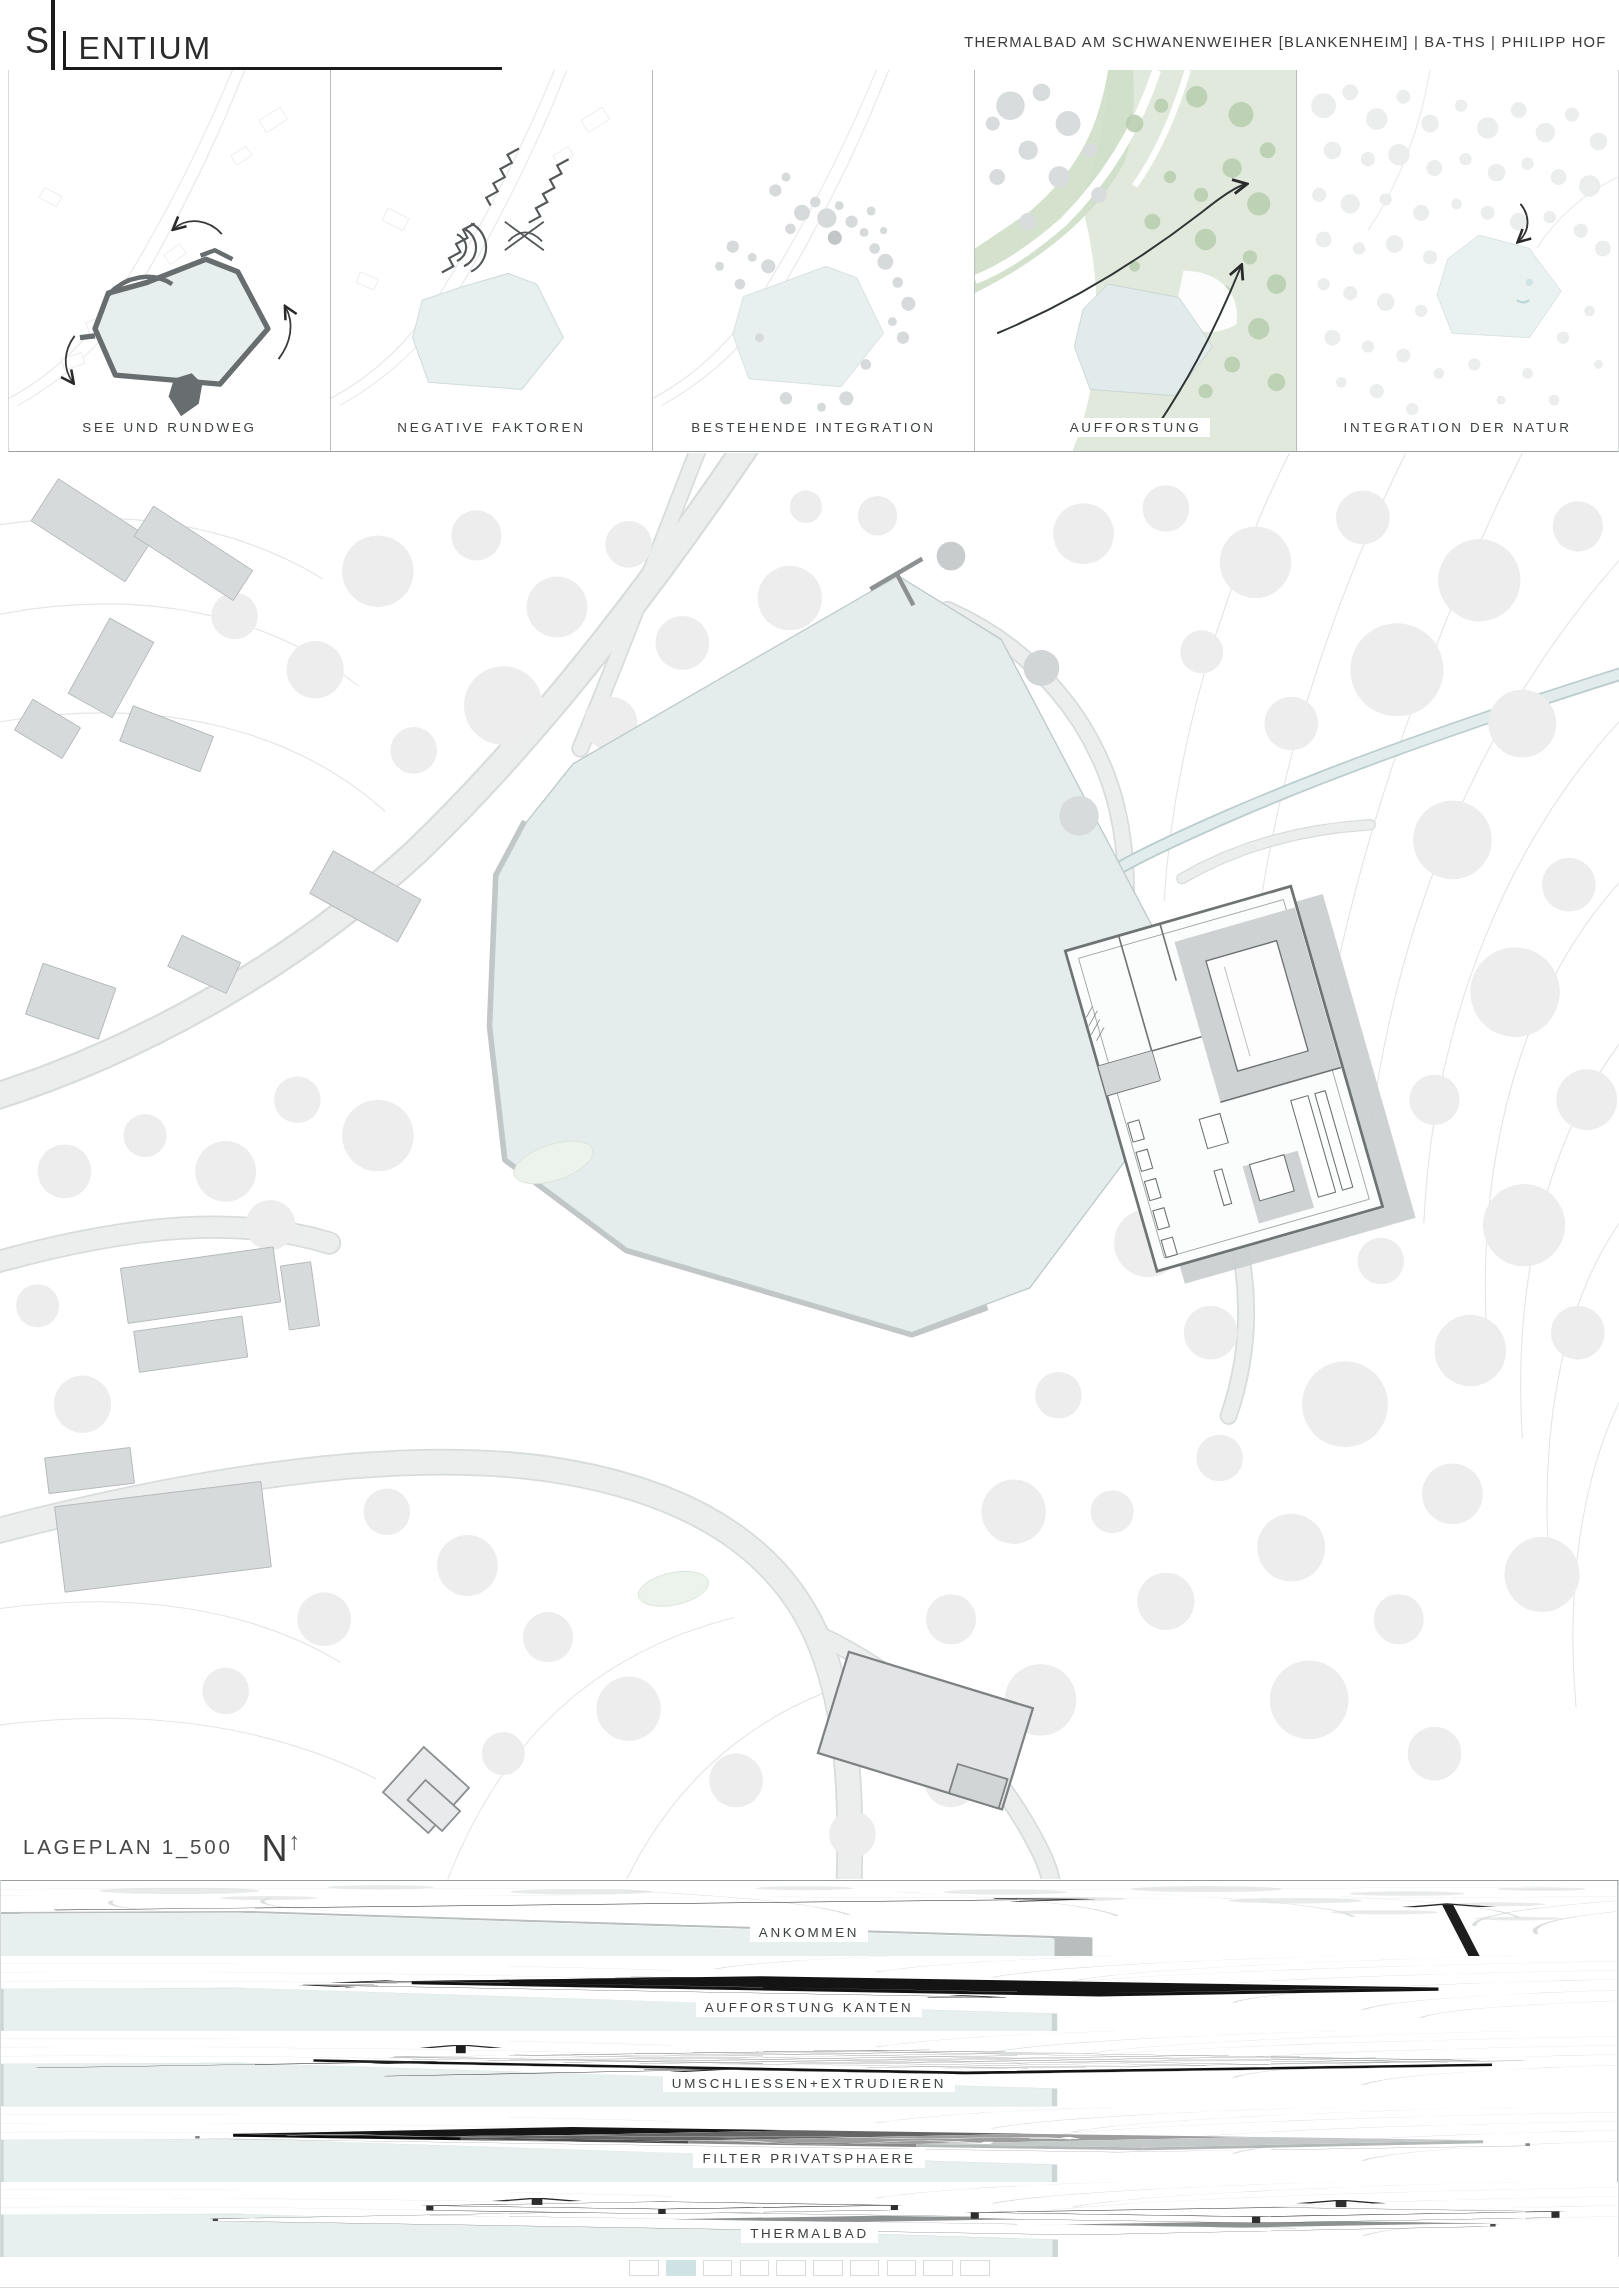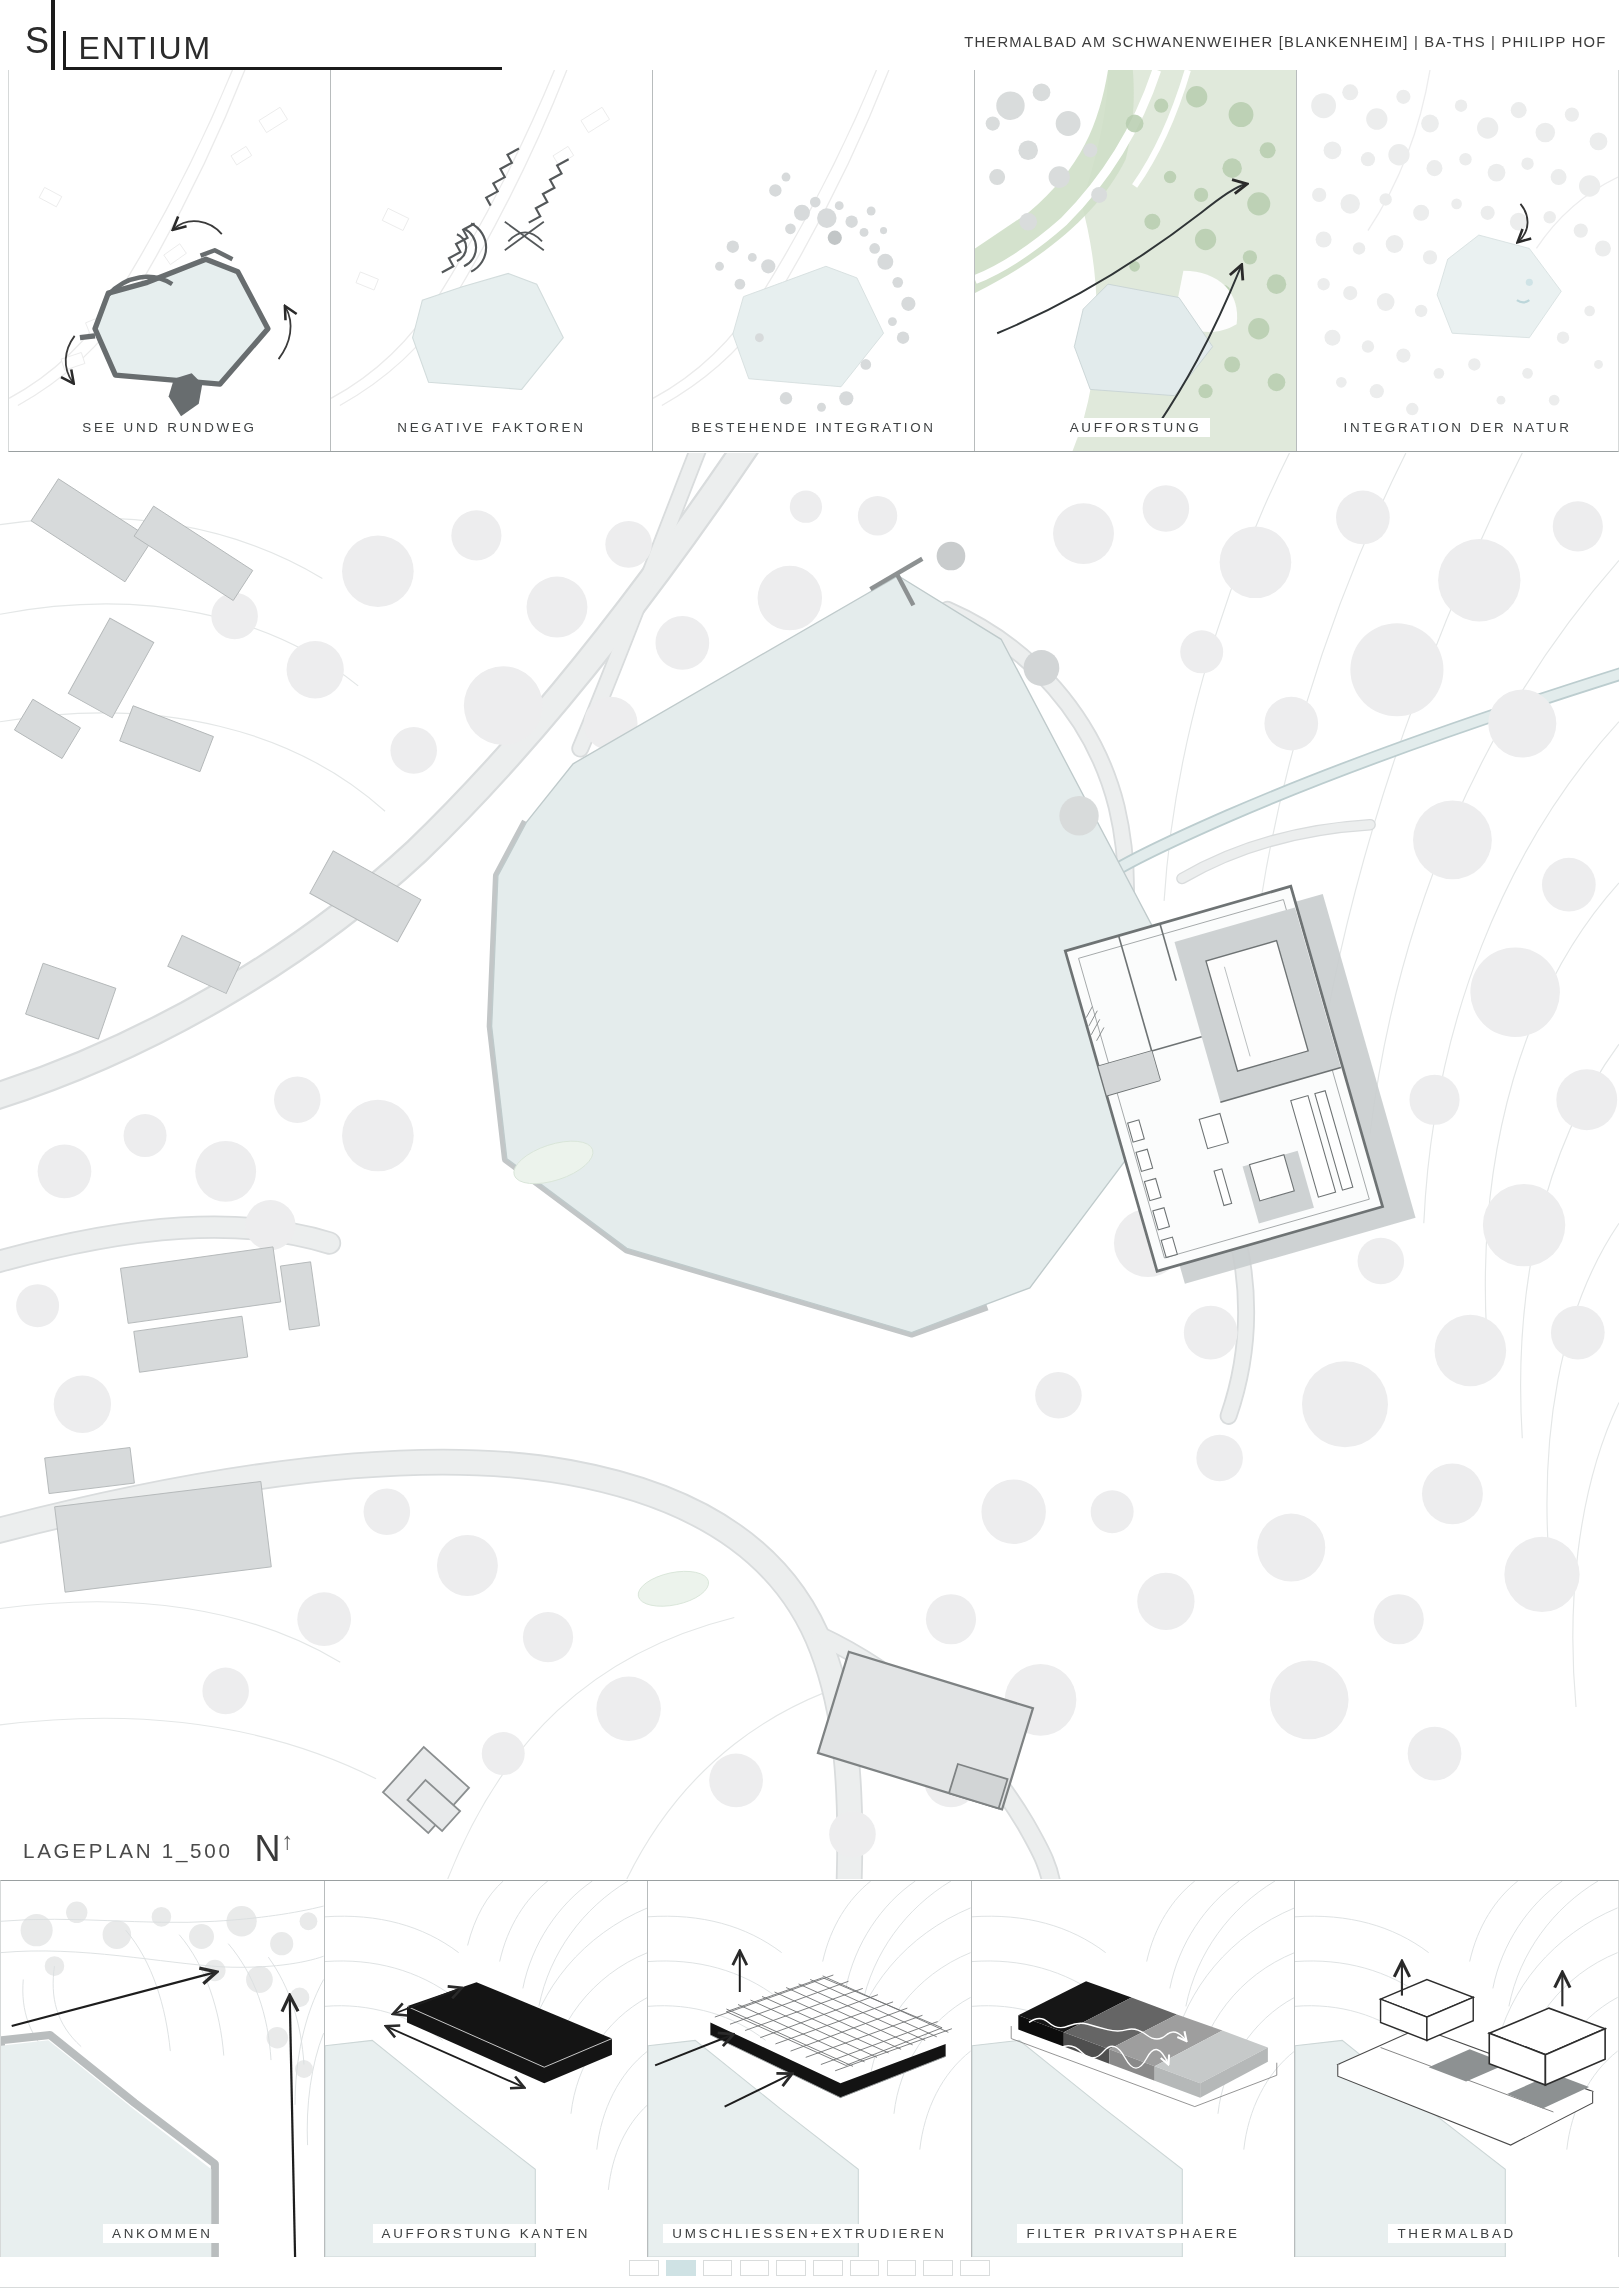--- a/index.html
+++ b/index.html
@@ -13,31 +13,31 @@
   .logo-rest{position:absolute;left:63px;top:31px;width:439px;height:39px;box-sizing:border-box;
              border-left:3.6px solid #1b1b1b;border-bottom:3.6px solid #1b1b1b;
              display:flex;align-items:flex-end;padding:0 0 2.7px 12.5px;
              font-size:32px;line-height:32px;color:#2b2b2b;letter-spacing:1.8px;}
   .project-info{position:absolute;right:12.5px;top:34px;font-size:14.8px;letter-spacing:1.2px;
                 color:#3c3c3c;white-space:nowrap;font-weight:400;text-align:center;}
   
   .top-row{position:absolute;top:70px;left:0;right:0;height:382px;display:flex;
            border-bottom:0.9px solid #9aa0a1;border-left:0.9px solid #d6d9d9;border-right:0.9px solid #d6d9d9;box-sizing:border-box;margin-left:8px;}
   .bottom-row{position:absolute;top:1880px;left:0;right:0;height:377px;display:flex;
-           border-top:0.9px solid #9aa0a1;border-left:0.9px solid #d6d9d9;border-right:0.9px solid #d6d9d9;box-sizing:border-box;}
+           border-top:0.9px solid #9aa0a1;border-left:0.9px solid #d6d9d9;border-right:0.9px solid #d6d9d9;box-sizing:border-box;flex-direction:column;}
   .panel{flex:1 1 0;position:relative;border-right:0.9px solid #b8bcbd;overflow:hidden;background:#fff;}
   .panel:last-child{border-right:none;}
   .panel svg{width:100%;height:100%;}
   .caption{position:absolute;left:0;right:0;bottom:14.3px;text-align:center;pointer-events:none;}
   .caption span{display:inline-block;background:#ffffff;padding:1.8px 9px;font-size:13.4px;
                 letter-spacing:2.7px;color:#3e4142;white-space:nowrap;}
   
   .siteplan{position:absolute;top:453px;left:0;right:0;height:1426px;background:#fff;}
   .siteplan svg{width:100%;height:100%;}
-  .plan-caption{position:absolute;left:23px;bottom:12.5px;display:flex;align-items:flex-end;gap:22px;color:#4a4a4a;}
+  .plan-caption{position:absolute;left:23px;bottom:12.5px;display:flex;align-items:center;gap:29px;color:#4a4a4a;}
   .plan-caption .t{font-size:20.6px;letter-spacing:2.7px;padding-bottom:3.6px;}
   .north{display:flex;align-items:flex-start;color:#3a3a3a;}
   .north .n{font-size:36px;line-height:36px;font-weight:400;}
   .north .arrow{font-size:24px;line-height:24px;margin:-1.8px 0 0 0.9px;color:#555;}
   
   .pagination{position:absolute;top:2260px;left:0;right:0;display:flex;justify-content:center;gap:7.2px;}
   .page-box{width:29.6px;height:16px;background:#fff;border:0.9px solid #d9dcdc;box-sizing:border-box;}
   .page-box.active{border-color:transparent;}
   .bottom-line{position:absolute;top:2287px;left:0;right:0;height:0.9px;background:#d8dbdb;}
 </style>

